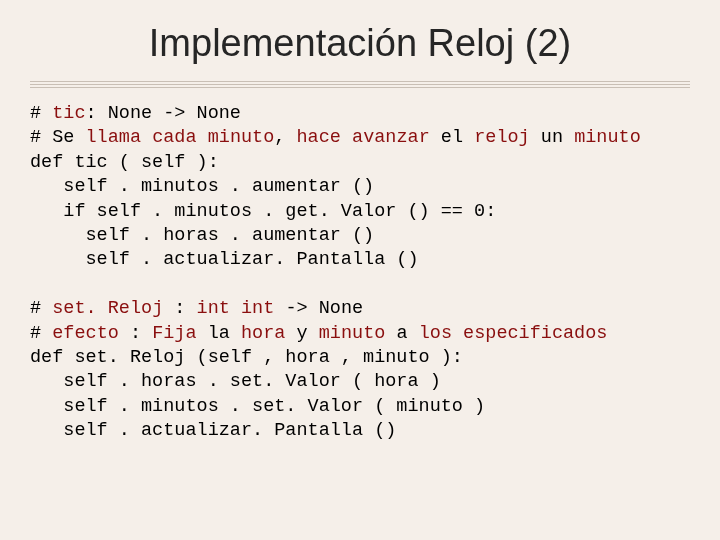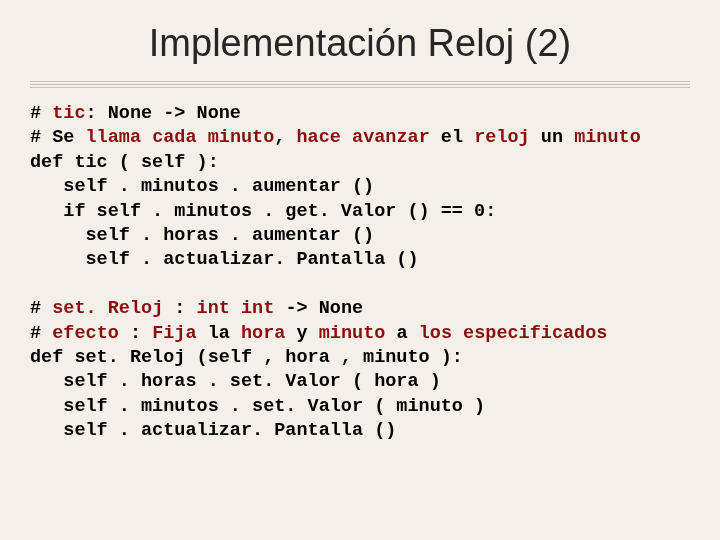--- a/index.html
+++ b/index.html
@@ -33,21 +33,21 @@
   .rule-inner {
     border-top: 1px solid #c9bfb5;
     height: 0;
   }
   .code {
     font-family: "Courier New", Courier, monospace;
     font-size: 18.5px;
     line-height: 1.32;
     white-space: pre;
     color: #000;
-    font-weight: bold;
+    font-weight: normal;
   }
   .kw { color: #8a0f0f; }
 </style>
 </head>
 <body>
 
 <div class="slide">
   <h1 class="title">Implementación Reloj (2)</h1>
 
   <div class="rule-outer">

